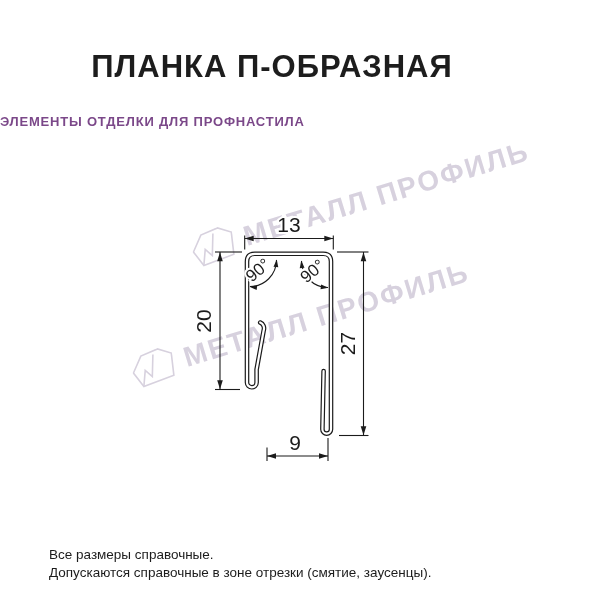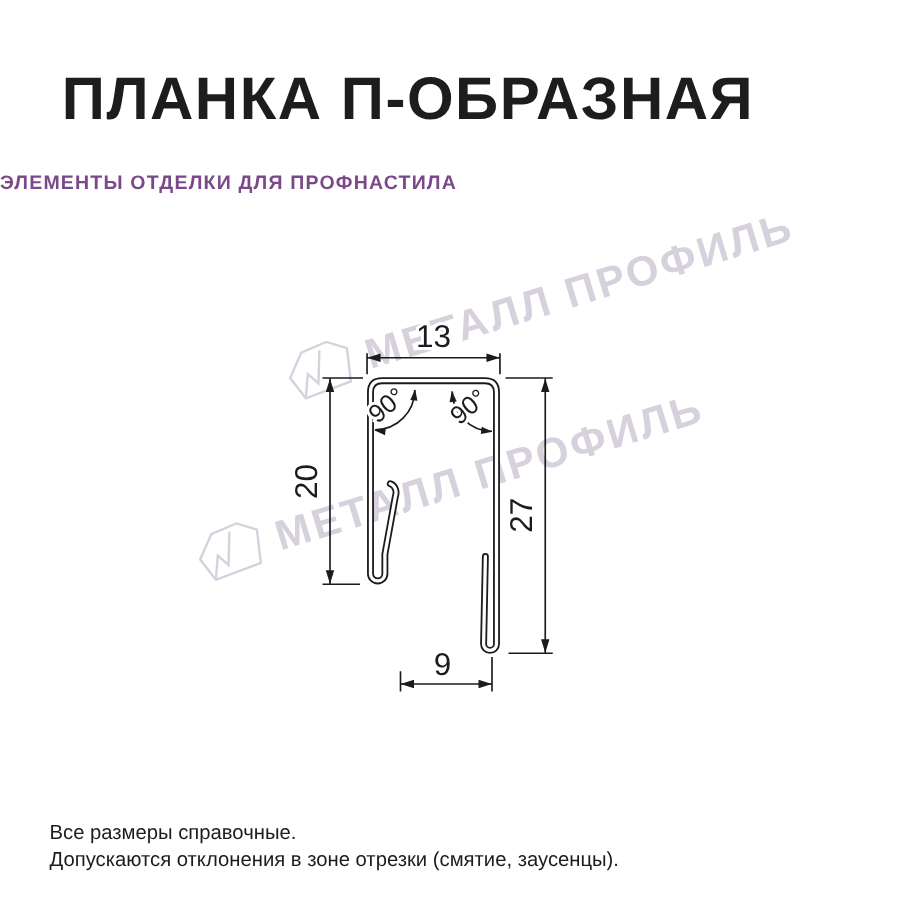--- a/index.html
+++ b/index.html
@@ -7,21 +7,21 @@
     width:600px;height:600px;position:relative;overflow:hidden;
     background:#ffffff;
     font-family:"Liberation Sans", sans-serif;
   }
   .stage{position:absolute;inset:0;width:600px;height:600px;}
 
   
   .title{
     position:absolute;top:53px;left:0;width:544px;
     text-align:center;color:#1d1d1d;
-    font-weight:800;font-size:40px;line-height:27px;letter-spacing:1px;
+    font-weight:800;font-size:31px;line-height:27px;letter-spacing:1px;
   }
   .subtitle{
     position:absolute;top:114px;left:0;width:600px;
     color:#7b4889;
     font-weight:700;font-size:13px;letter-spacing:.8px;
   }
 
   
   .watermark{
     position:absolute;display:flex;align-items:center;gap:10px;
@@ -40,21 +40,21 @@
     font-size:21px;fill:#1b1b1b;
     paint-order:stroke;stroke:#ffffff;stroke-width:4px;
   }
   .angle-label{
     font-size:17px;fill:#1b1b1b;
     paint-order:stroke;stroke:#ffffff;stroke-width:4px;
   }
 
   
   .notes{
-    position:absolute;left:33px;top:546px;
+    position:absolute;left:49px;top:546px;
     color:#1c1c1c;font-size:13.5px;line-height:18px;
   }
 </style>
 </head>
 <body>
 
 <div class="stage">
 
   <div class="watermark wm-1">
     <svg width="44" height="36" viewBox="0 0 44 36">
@@ -150,16 +150,16 @@
     <g>
       <path d="M 301.5,261 A 26.5,26.5 0 0 0 328,287.5" fill="none" stroke="#1b1b1b" stroke-width="1.1"></path>
       <polygon points="0,0 -7.5,2.4 -7.5,-2.4" transform="translate(301.2,260.5) rotate(-97)" fill="#1b1b1b"></polygon>
       <polygon points="0,0 -7.5,2.4 -7.5,-2.4" transform="translate(328.3,287.8) rotate(7)" fill="#1b1b1b"></polygon>
       <text class="angle-label" transform="translate(316,275.5) rotate(-40)" text-anchor="middle">90°</text>
     </g>
   </svg>
 
   <div class="notes">
     <div>Все размеры справочные.</div>
-    <div>Допускаются отклонения в зоне отрезки (смятие, заусенцы).</div>
+    <div>Допускаются справочные в зоне отрезки (смятие, заусенцы).</div>
   </div>
 
 </div>
 
 </body></html>

